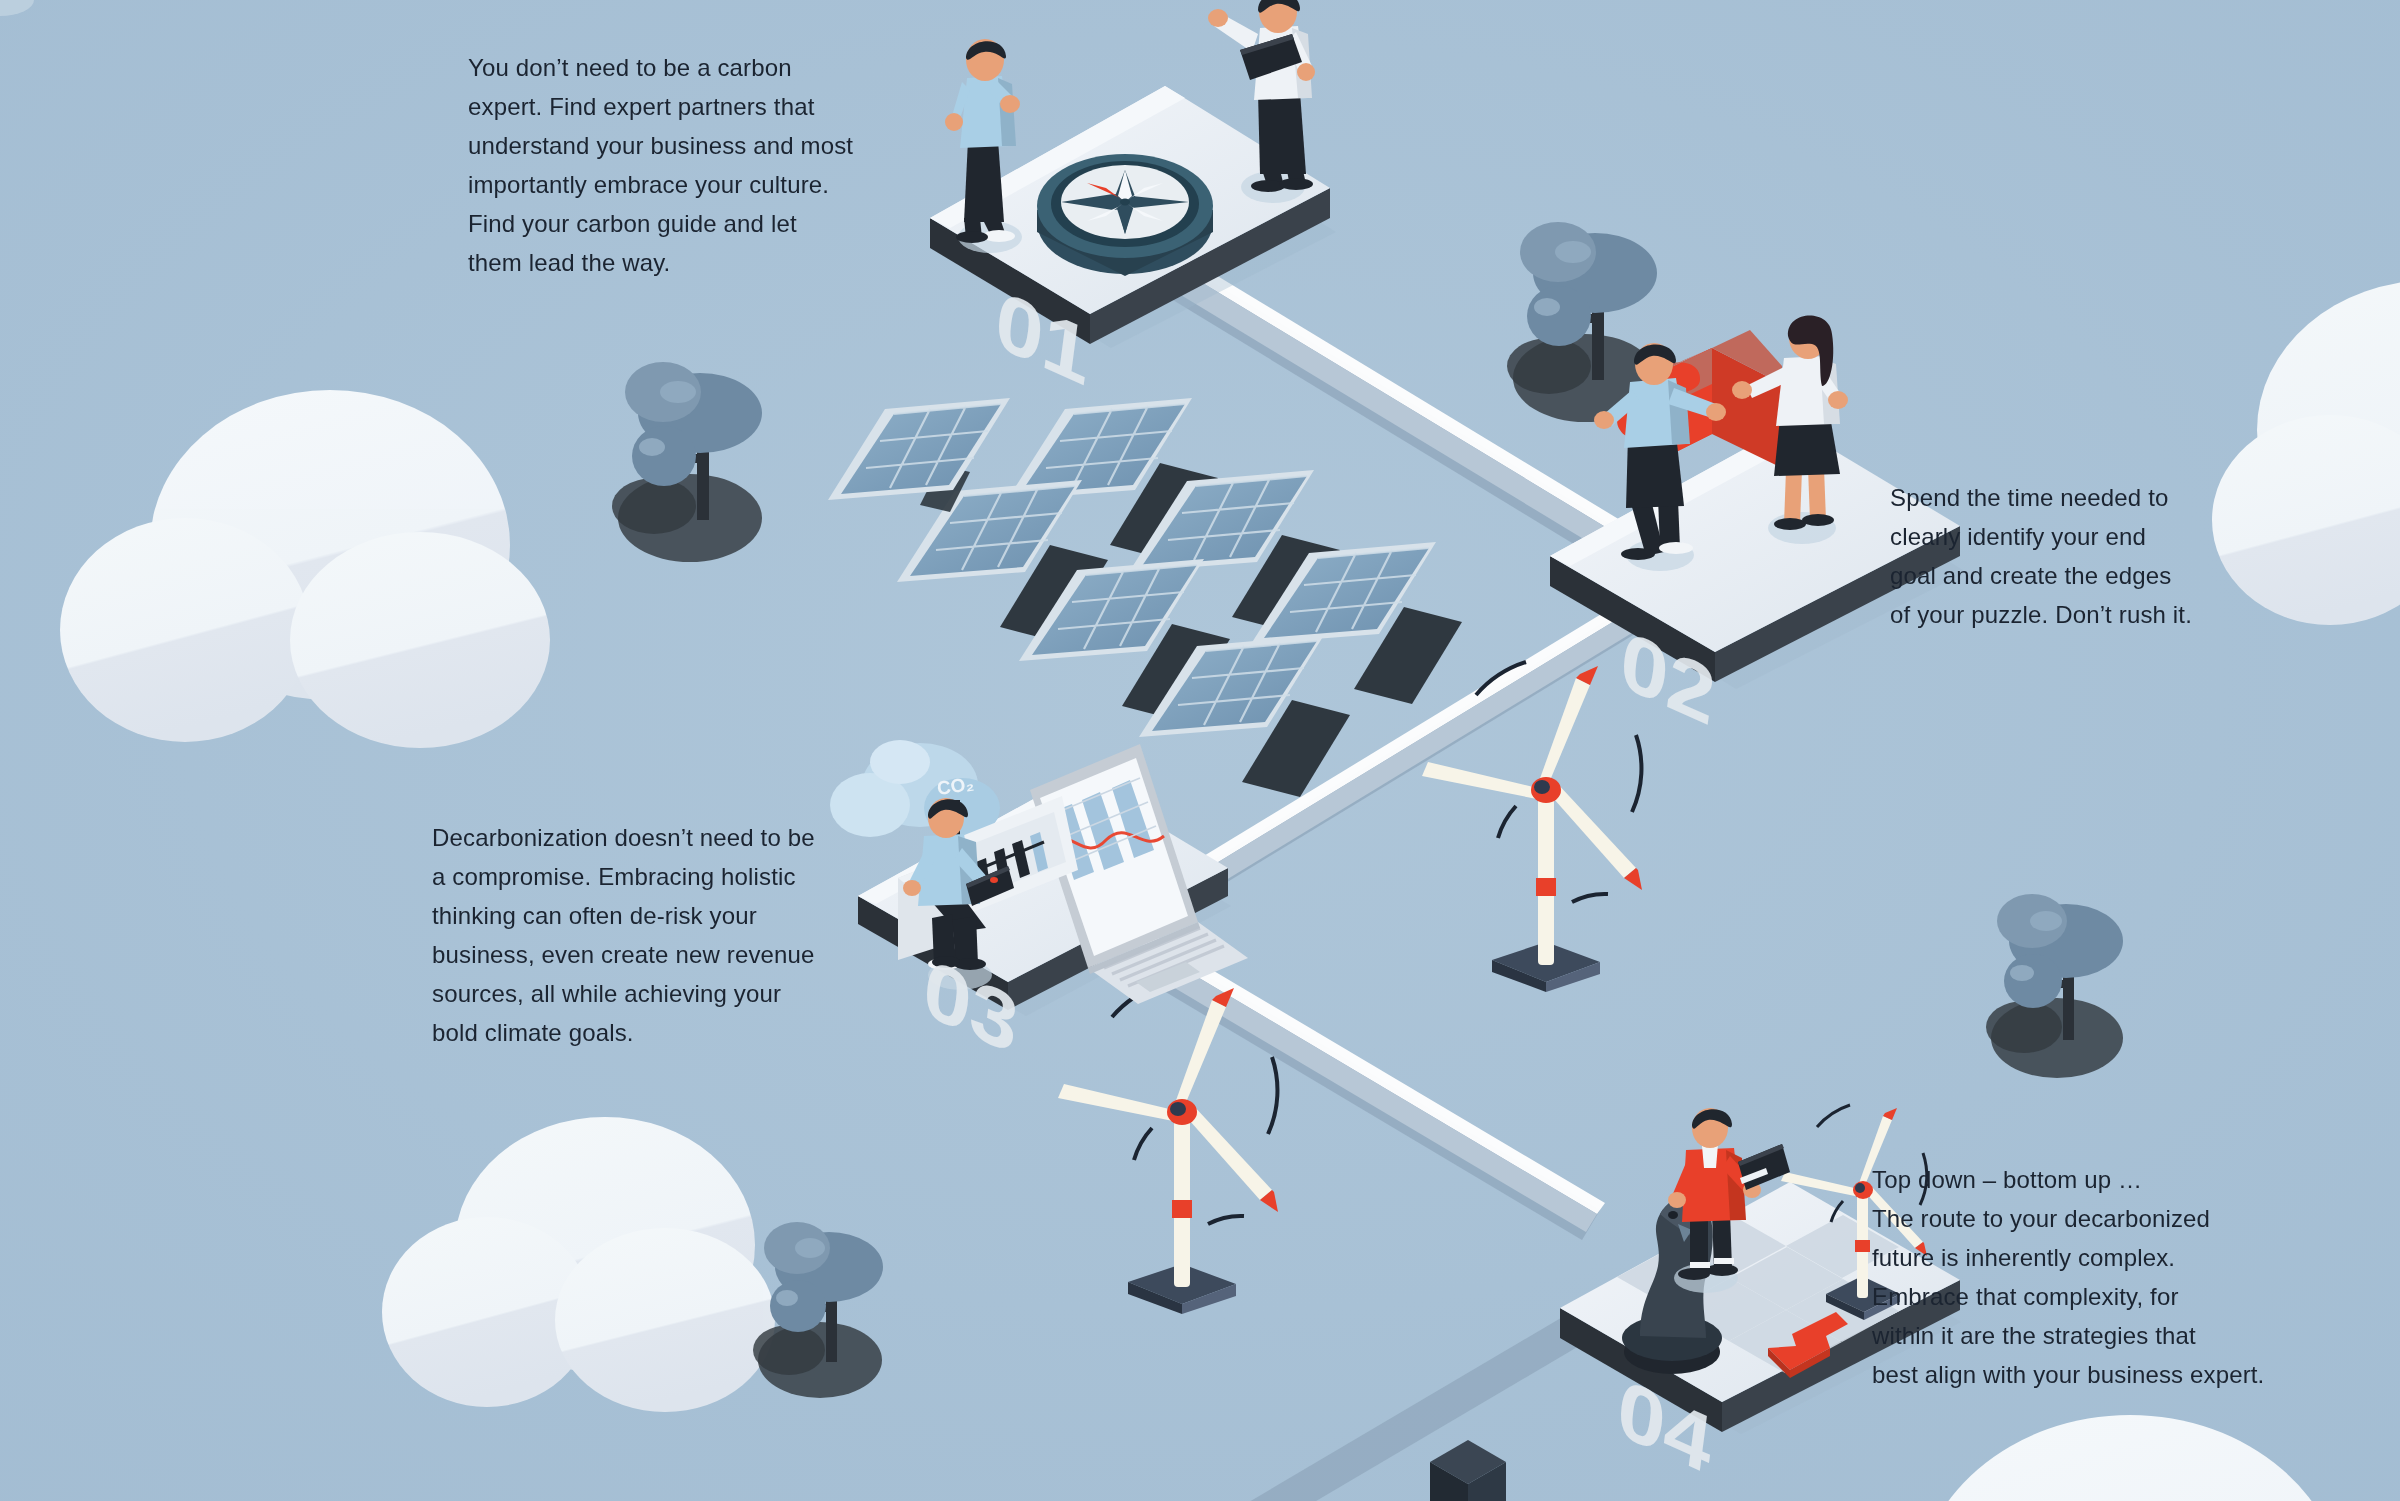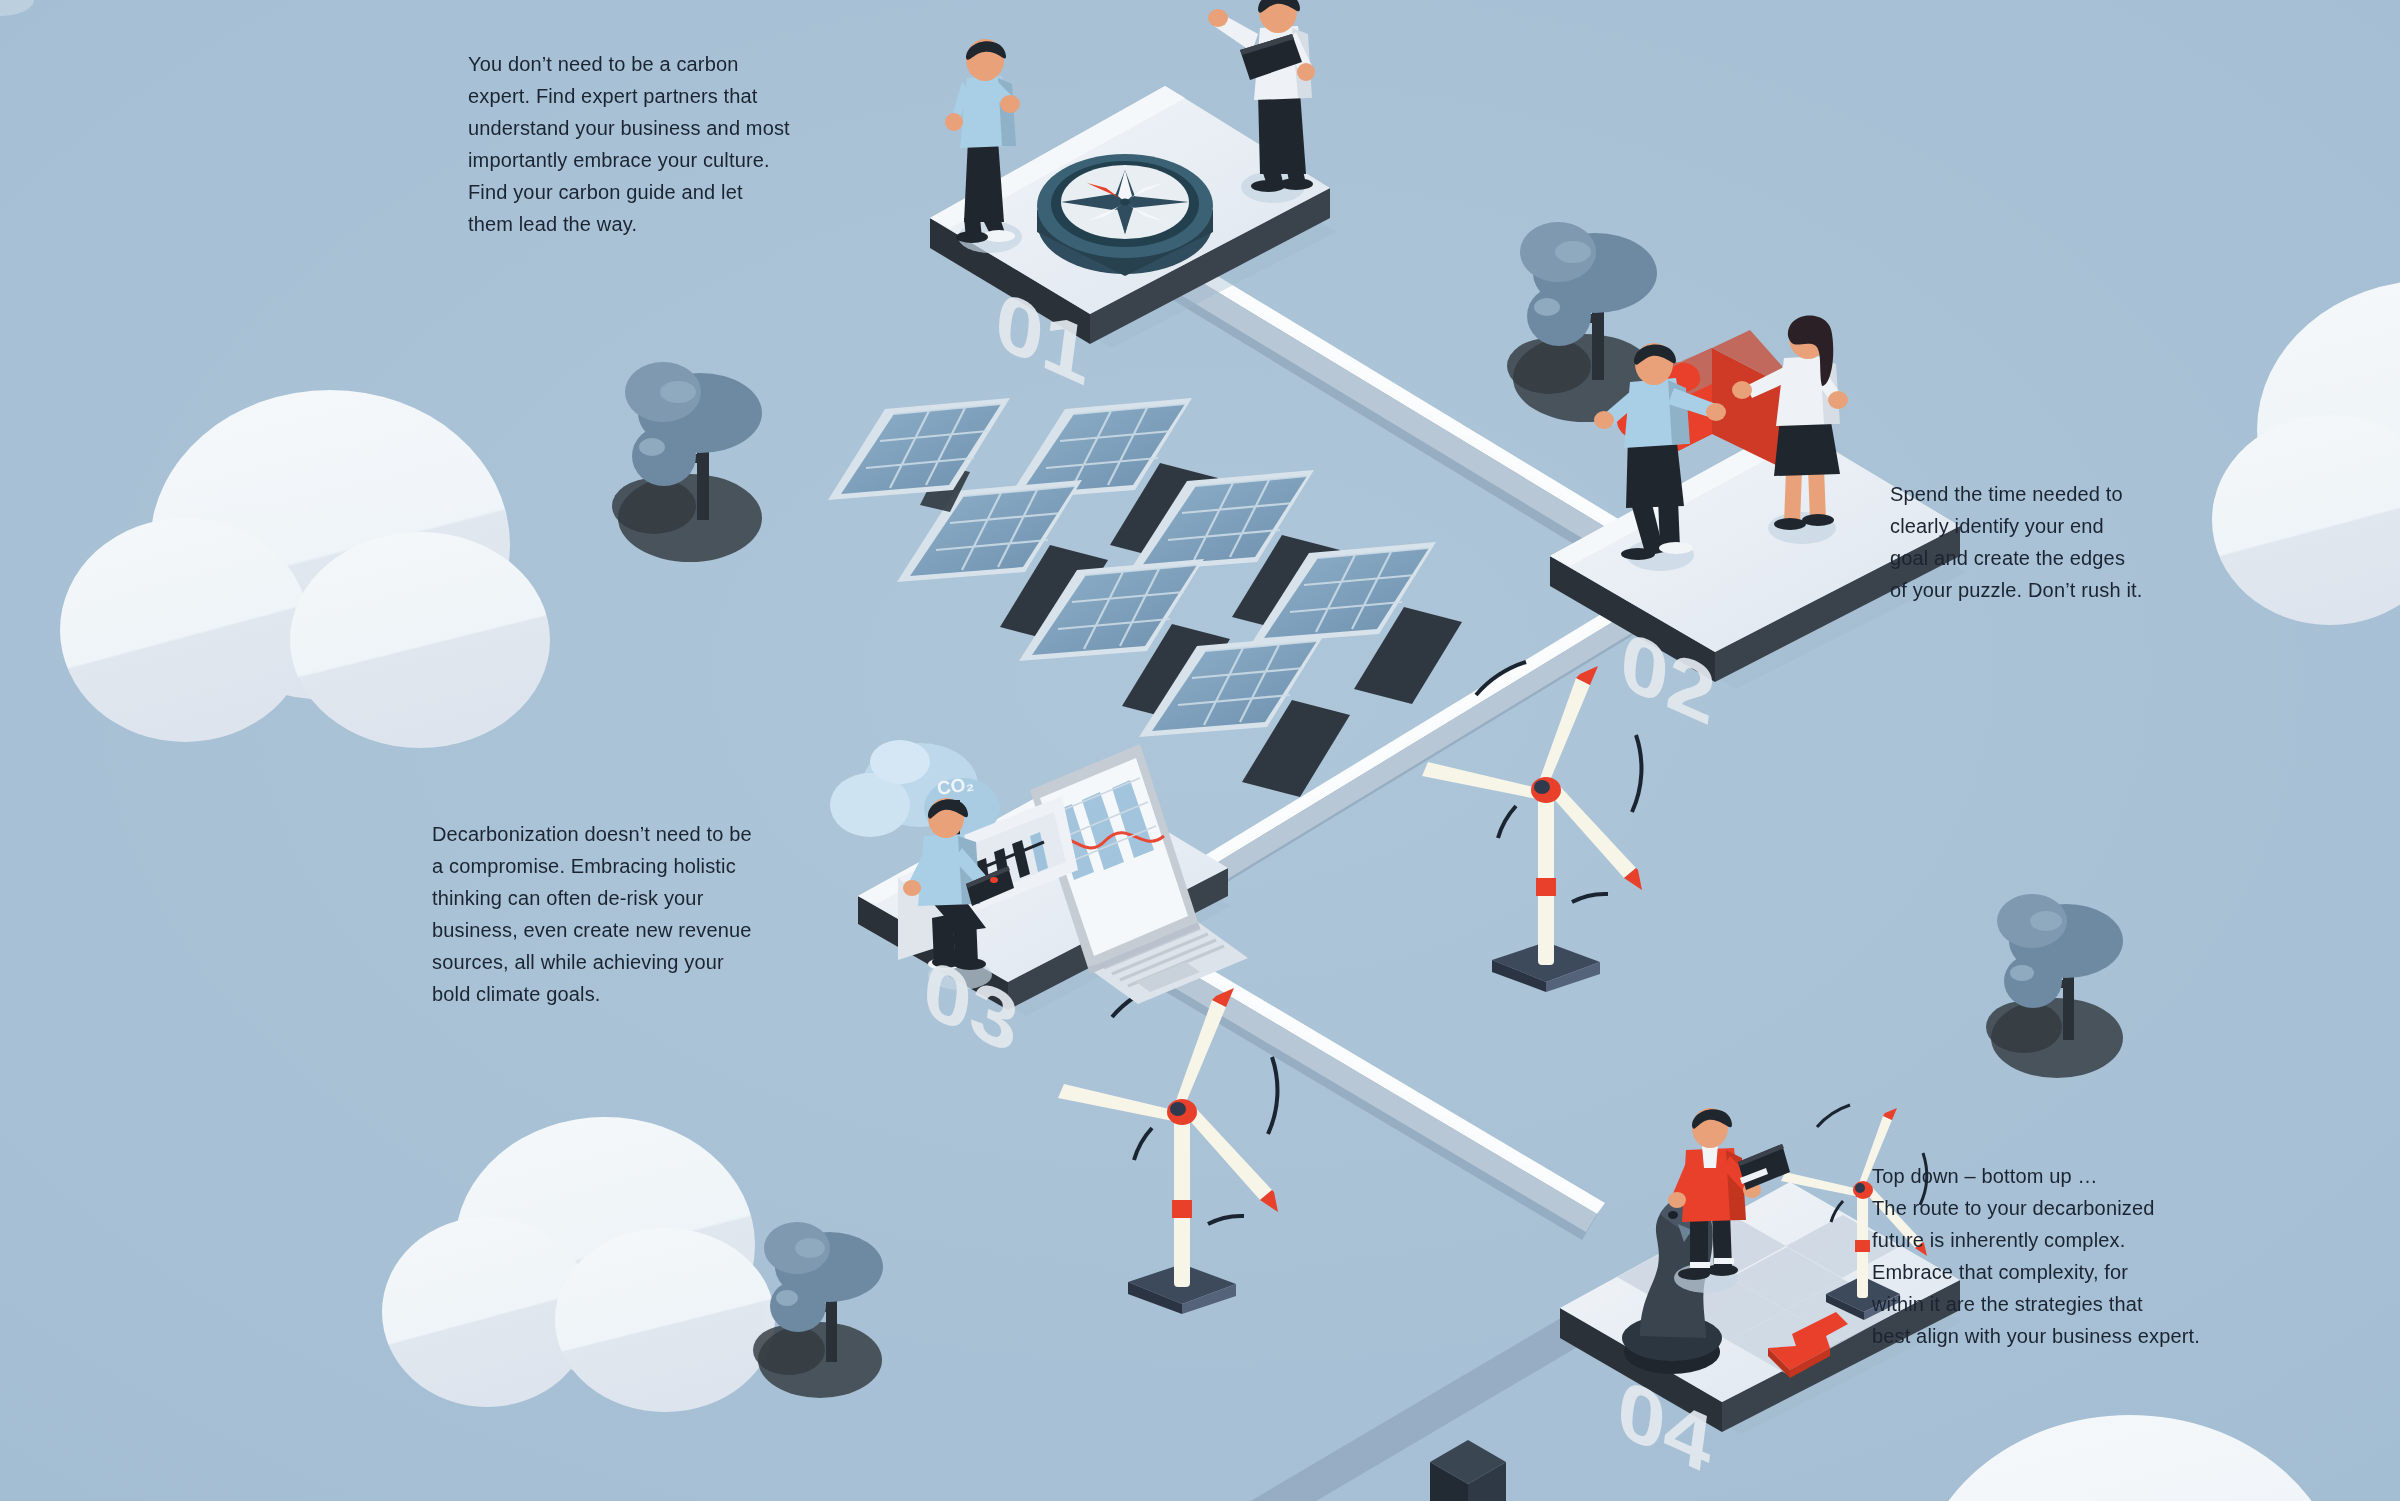--- a/index.html
+++ b/index.html
@@ -20,22 +20,22 @@
     position: absolute;
     inset: 0;
     width: 2400px;
     height: 1501px;
     display: block;
   }
   .caption {
     position: absolute;
     color: #1b2431;
     font-family: "Liberation Sans", sans-serif;
-    font-size: 20px;
-    line-height: 32px;
+    font-size: 24px;
+    line-height: 39px;
     letter-spacing: 0.15px;
     white-space: pre-line;
     font-weight: 400;
   }
   #cap1 { left: 468px; top: 48px;  width: 450px; }
   #cap2 { left: 1890px; top: 478px; width: 400px; }
   #cap3 { left: 432px; top: 818px; width: 450px; }
   #cap4 { left: 1872px; top: 1160px; width: 420px; }
 </style>
 </head>

